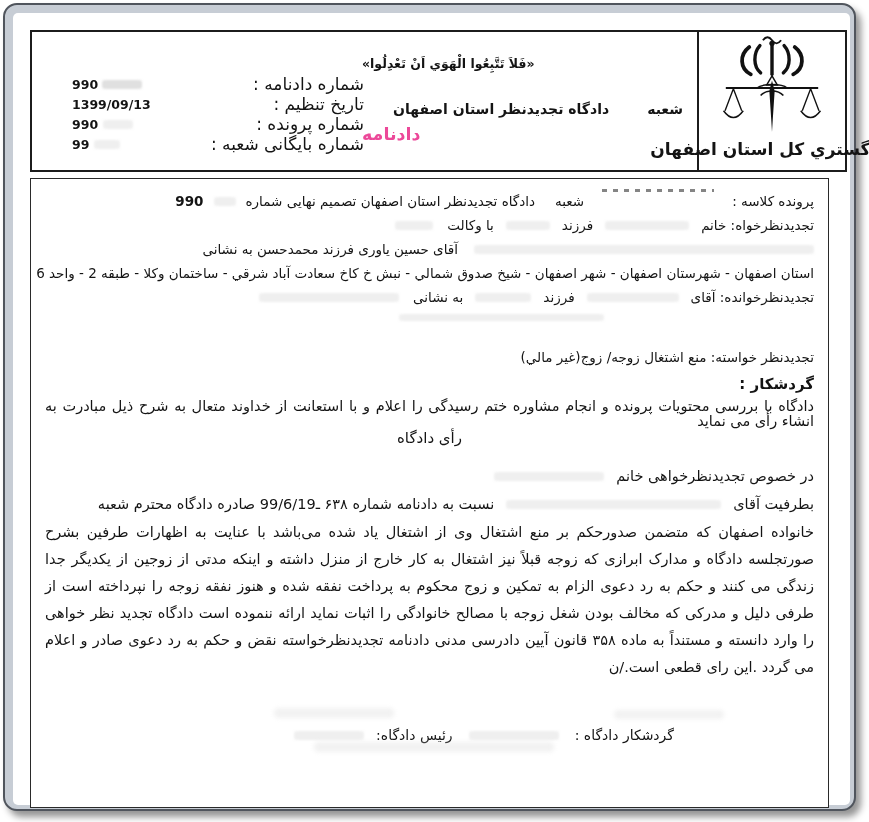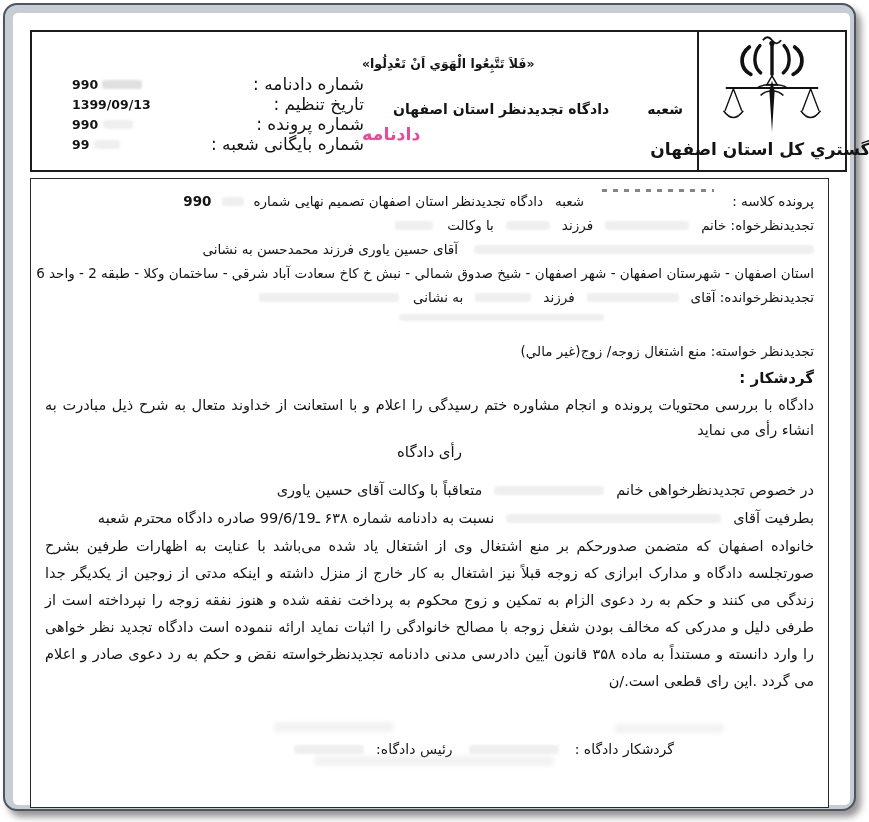--- a/index.html
+++ b/index.html
@@ -26,21 +26,21 @@
   
   .main-box{position:absolute;left:17px;top:165px;width:799px;height:630px;border:1px solid #2a2a2a;background:#fff;
             padding:10px 14px;box-sizing:border-box;direction:rtl;}
   .mrow{display:flex;align-items:center;height:24px;font-size:13.5px;white-space:nowrap;}
   .mrow.small{height:16px;}
   .sm{display:inline-block;height:9px;background:#e0e0e0;border-radius:3px;filter:blur(1.2px);}
   .sm.faint{opacity:.5;}
   .sm.dashes{height:3px;filter:none;border-radius:0;opacity:.85;align-self:flex-start;margin-top:7px;
              background:repeating-linear-gradient(90deg,#6f6f6f 0 5px,transparent 5px 11px);}
   .heading{font-size:15px;font-weight:bold;height:26px;display:flex;align-items:center;margin-top:2px;}
-  .para{font-size:14.5px;line-height:25px;text-align:justify;text-align-last:right;margin-top:2px;}
+  .para{font-size:14.5px;line-height:15px;text-align:justify;text-align-last:right;margin-top:2px;}
   .center-heading{font-size:15px;text-align:center;height:24px;}
   .vrow{display:flex;align-items:center;height:24px;font-size:14.5px;white-space:nowrap;}
   .vrow.first{margin-top:11px;}
   .vrow.second{margin-top:4px;}
   .verdict-body{font-size:14.5px;line-height:27px;text-align:justify;text-align-last:right;margin-top:3px;}
   .sig-row{display:flex;align-items:center;height:26px;font-size:14px;margin-top:41px;position:relative;}
   .blob{position:absolute;background:#dadada;border-radius:4px;filter:blur(2px);opacity:.35;}
 </style>
 </head>
 <body>
@@ -110,21 +110,21 @@
         </svg>
         <div class="org">دادگستري کل استان اصفهان</div>
       </div>
 
       <div class="main-box">
 
         <div class="mrow">
           <span>پرونده کلاسه :</span>
           <span class="sm dashes" style="width:112px;margin:0 18px;"></span>
           <span>شعبه</span>
-          <span style="margin-right:12px;">دادگاه تجدیدنظر استان اصفهان تصمیم نهایی شماره</span>
+          <span style="margin-right:20px;">دادگاه تجدیدنظر استان اصفهان تصمیم نهایی شماره</span>
           <span class="sm faint" style="width:22px;margin:0 10px;"></span>
           <span style="font-weight:bold;">990</span>
         </div>
 
         <div class="mrow">
           <span>تجدیدنظرخواه: خانم</span>
           <span class="sm faint" style="width:84px;margin:0 12px;"></span>
           <span>فرزند</span>
           <span class="sm faint" style="width:44px;margin:0 12px;"></span>
           <span>با وکالت</span>
@@ -146,34 +146,33 @@
           <span>فرزند</span>
           <span class="sm faint" style="width:56px;margin:0 12px;"></span>
           <span>به نشانی</span>
           <span class="sm faint" style="width:140px;margin:0 14px;"></span>
         </div>
 
         <div class="mrow small">
           <span class="sm faint" style="width:205px;margin-right:210px;height:7px;"></span>
         </div>
 
-        <div class="mrow" style="margin-top:14px;">
+        <div class="mrow" style="margin-top:20px;">
           <span>تجدیدنظر خواسته: منع اشتغال زوجه/ زوج(غیر مالي)</span>
         </div>
 
         <div class="heading">گردشکار :</div>
 
         <div class="para">دادگاه با بررسی محتویات پرونده و انجام مشاوره ختم رسیدگی را اعلام  و  با استعانت از خداوند متعال به شرح ذیل مبادرت به انشاء رأی می نماید</div>
 
         <div class="center-heading">رأی دادگاه</div>
 
         <div class="vrow first">
           <span>در خصوص تجدیدنظرخواهی خانم</span>
           <span class="sm faint" style="width:110px;margin:0 12px;"></span>
-          <span>متعاقباً با وکالت آقای حسین یاوری</span>
         </div>
 
         <div class="vrow second">
           <span>بطرفیت آقای</span>
           <span class="sm faint" style="width:215px;margin:0 12px;"></span>
           <span>نسبت به دادنامه شماره ۶۳۸ ـ99/6/19 صادره دادگاه محترم شعبه</span>
         </div>
 
         <div class="verdict-body">خانواده اصفهان که متضمن صدورحکم بر منع اشتغال وی از اشتغال یاد شده می‌باشد با عنایت به اظهارات طرفین بشرح صورتجلسه دادگاه و مدارک ابرازی که زوجه قبلاً نیز اشتغال به کار خارج از منزل داشته و اینکه مدتی از زوجین از یکدیگر جدا زندگی می کنند و حکم به رد دعوی الزام به تمکین و زوج محکوم به پرداخت نفقه شده و هنوز نفقه زوجه را نپرداخته است از طرفی دلیل و مدرکی که مخالف بودن شغل زوجه با مصالح خانوادگی را اثبات نماید ارائه ننموده است دادگاه تجدید نظر خواهی را وارد دانسته و مستنداً به ماده ۳۵۸ قانون آیین دادرسی مدنی دادنامه تجدیدنظرخواسته نقض و حکم به رد دعوی صادر و اعلام می گردد .این رای قطعی است./ن</div>
 

